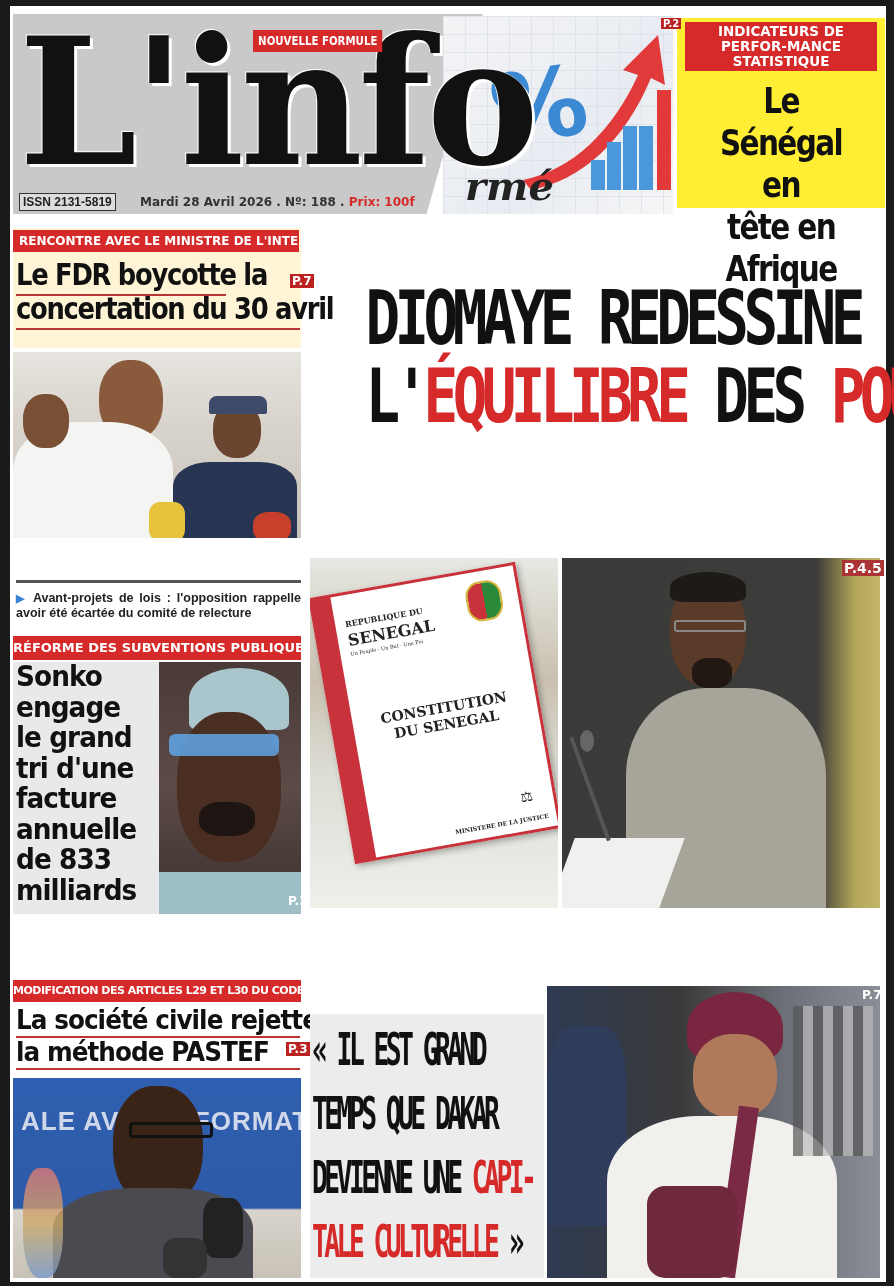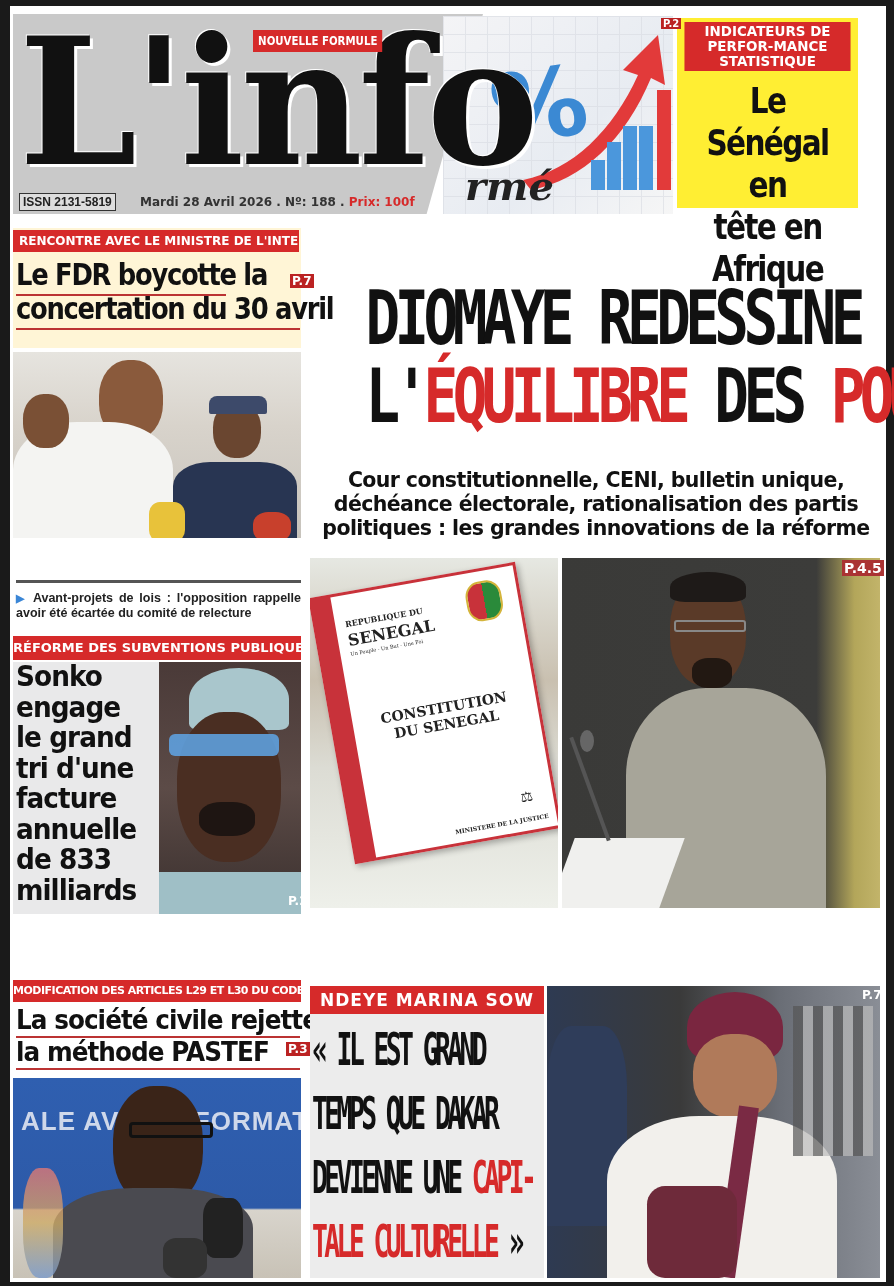--- a/index.html
+++ b/index.html
@@ -17,21 +17,21 @@
   .new-formula { position: absolute; left: 240px; top: 20px; background: #d62a2a; color: #fff; font-weight: bold; font-size: 12px; padding: 4px 6px; letter-spacing: 0; font-family: "DejaVu Sans", sans-serif; transform: scaleX(.85); transform-origin: left; }
   .issn { position: absolute; left: 6px; top: 183px; border: 1px solid #333; background: #ddd; font-size: 12px; font-weight: bold; padding: 1px 3px; color: #222; }
   .dateline { position: absolute; left: 127px; top: 185px; font-size: 12px; font-weight: bold; color: #333; font-family: "DejaVu Sans", sans-serif; }
   .dateline .price { color: #d62a2a; }
   .pct { position: absolute; left: 478px; top: 40px; font-size: 96px; font-weight: bold; color: #3b89d3; font-family: "DejaVu Sans", sans-serif; transform: rotate(-8deg); }
   .arrow-up { position: absolute; left: 500px; top: 20px; width: 160px; height: 160px; }
   .bars { position: absolute; left: 578px; top: 70px; width: 80px; height: 110px; }
   .bars div { position: absolute; bottom: 0; width: 14px; }
 
   
-  .promo { position: absolute; left: 667px; top: 12px; width: 181px; height: 190px; background: #ffee33; }
+  .promo { position: absolute; left: 667px; top: 12px; width: 208px; height: 190px; background: #ffee33; }
   .promo-kicker { position: absolute; left: 4px; top: 4px; right: 4px; background: #d62a2a; color: #fff; font-weight: bold; font-size: 14px; text-align: center; line-height: 15px; padding: 2px 4px; font-family: "DejaVu Sans", sans-serif; transform: scaleX(.96); }
   .promo-title { position: absolute; left: 4px; top: 62px; right: 4px; font-weight: bold; font-size: 36px; line-height: 42px; color: #111; text-align: center; font-family: "DejaVu Sans", sans-serif; letter-spacing: -2px; transform: scaleX(.82); transform-origin: center; }
   .page-tag { position: absolute; color: #fff; font-weight: bold; font-size: 12px; background: #b22; padding: 0 2px; font-family: "DejaVu Sans", sans-serif; }
 
   
   .kicker-red { position: absolute; background: #d62a2a; color: #fff; font-weight: bold; font-family: "DejaVu Sans", sans-serif; white-space: nowrap; overflow: hidden; }
   .fdr-box { position: absolute; left: 3px; top: 222px; width: 288px; height: 120px; background: #fff5d6; }
   .fdr-kicker { left: 3px; top: 224px; width: 286px; height: 22px; font-size: 12px; line-height: 22px; padding-left: 6px; }
   .fdr-title { position: absolute; left: 6px; top: 252px; width: 284px; font-weight: bold; font-size: 30px; line-height: 34px; color: #111; font-family: "DejaVu Sans", sans-serif; letter-spacing: -1.5px; transform: scaleX(.86); transform-origin: left; white-space: nowrap; }
   .fdr-rule { position: absolute; left: 6px; height: 2px; background: #b33; }
@@ -163,21 +163,20 @@
     <div style="position:absolute;left:40px;top:110px;width:200px;height:100px;border-radius:40% 40% 0 0;background:#4a4a50;"></div>
     <div style="position:absolute;left:190px;top:120px;width:40px;height:60px;border-radius:30%;background:#222;"></div>
     <div style="position:absolute;left:150px;top:160px;width:44px;height:40px;border-radius:30%;background:#333;"></div>
     <div style="position:absolute;left:10px;top:90px;width:40px;height:110px;background:linear-gradient(180deg,#d77,#ca6,#79c);opacity:.8;border-radius:40%;"></div>
   </div>
 
   <div class="main-title">
     <span class="l1">DIOMAYE REDESSINE</span>
     <span class="l2"><span>L'</span><span class="red">ÉQUILIBRE</span><span> DES </span><span class="red">POUVOIRS</span></span>
   </div>
-  <div class="main-deck">Cour constitutionnelle, CENI, bulletin unique, déchéance électorale, rationalisation des partis politiques : les grandes innovations de la réforme</div>
 
   <div class="photo" style="left:300px;top:552px;width:248px;height:350px;background:linear-gradient(180deg,#e6e8e2 0%,#c9c0b0 35%,#dcdcd4 60%,#eef0ea 100%);">
     <div style="position:absolute;left:20px;top:20px;width:210px;height:270px;background:#fff;border-left:22px solid #c8323a;border-top:3px solid #c8323a;border-right:3px solid #c8323a;border-bottom:3px solid #c8323a;transform:rotate(-10deg);box-shadow:2px 3px 6px rgba(0,0,0,.3);font-family:'DejaVu Serif',serif;color:#222;">
       <div style="position:absolute;left:10px;top:24px;font-size:8px;font-weight:bold;">REPUBLIQUE DU</div>
       <div style="position:absolute;left:10px;top:36px;font-size:16px;font-weight:bold;">SENEGAL</div>
       <div style="position:absolute;left:10px;top:56px;font-size:5px;">Un Peuple - Un But - Une Foi</div>
       <div style="position:absolute;right:16px;top:10px;width:36px;height:40px;border-radius:40%;background:linear-gradient(90deg,#c8323a 50%,#2a8a3a 50%);border:2px solid #d4b43a;"></div>
       <div style="position:absolute;left:0;right:0;top:120px;text-align:center;font-size:14px;font-weight:bold;line-height:17px;">
         <span>CONSTITUTION</span><br>
         <span>DU SENEGAL</span>
@@ -193,21 +192,20 @@
     <div style="position:absolute;left:112px;top:62px;width:72px;height:12px;border:2px solid #888;border-radius:3px;"></div>
     <div style="position:absolute;left:130px;top:100px;width:40px;height:30px;border-radius:40%;background:#221812;"></div>
     <div style="position:absolute;left:64px;top:130px;width:200px;height:220px;border-radius:40% 40% 0 0;background:#a7a599;"></div>
     <div style="position:absolute;left:0;top:280px;width:110px;height:70px;background:#f0f0ee;transform:skewX(-20deg);"></div>
     <div style="position:absolute;left:26px;top:176px;width:4px;height:110px;background:#555;transform:rotate(-20deg);"></div>
     <div style="position:absolute;left:18px;top:172px;width:14px;height:22px;border-radius:50%;background:#666;"></div>
   </div>
   <div class="page-tag" style="left:832px;top:554px;font-size:14px;background:#a33;">P.4.5</div>
 
 
-  <div class="kicker-red ndeye-kicker">NDEYE MARINA SOW</div>
   <div class="ndeye-box"></div>
   <div class="ndeye-quote">
     <span>« IL EST GRAND</span><br>
     <span>TEMPS QUE DAKAR</span><br>
     <span>DEVIENNE UNE </span><span class="red">CAPI-</span><br>
     <span class="red">TALE CULTURELLE</span><span> »</span>
   </div>
   <div class="photo" style="left:537px;top:980px;width:333px;height:292px;background:linear-gradient(90deg,#2e3a52 0%,#3a3a3a 40%,#6a6e76 70%,#8a8e96 100%);">
     <div style="position:absolute;left:0;top:40px;width:80px;height:200px;border-radius:30% 30% 0 0;background:#2f3d5a;"></div>
     <div style="position:absolute;left:140px;top:6px;width:96px;height:70px;border-radius:50% 50% 30% 30%;background:#7a2640;"></div>

